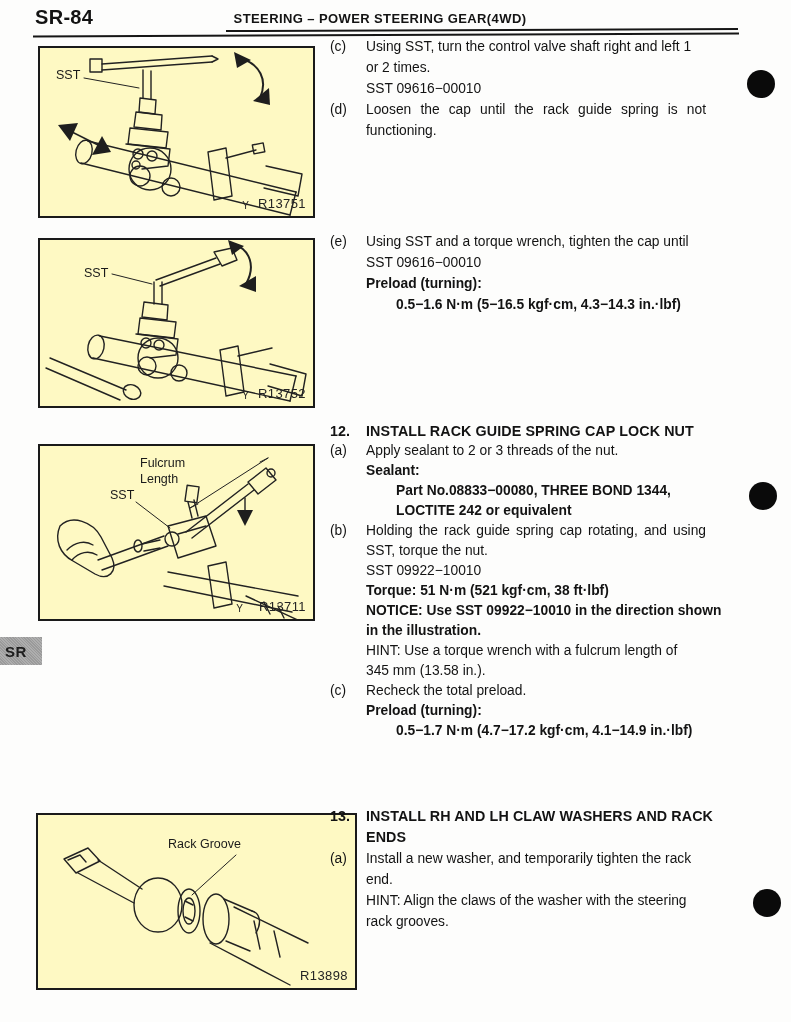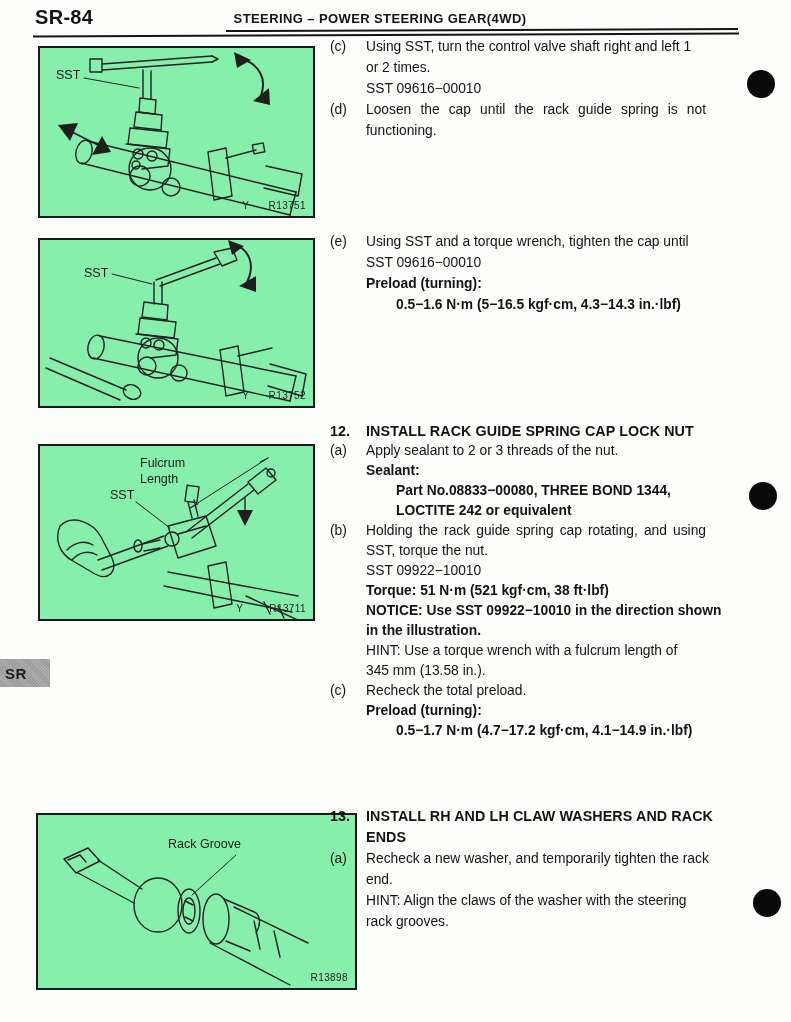--- a/index.html
+++ b/index.html
@@ -8,38 +8,38 @@
     position:relative; width:791px; height:1022px; overflow:hidden;
     background:#fdfdfc; color:#131313;
     font-family:"Liberation Sans", sans-serif;
   }
   
   .page-num { position:absolute; left:35px; top:6px; font-size:20px; font-weight:700; letter-spacing:.3px; }
   .hdr-title { position:absolute; left:0; top:11px; width:760px; text-align:center; font-size:13px; font-weight:700; letter-spacing:.4px; }
   .rule-title { position:absolute; left:226px; top:29px; width:512px; height:2px; background:#161616; transform:rotate(-.25deg); }
   .rule-full  { position:absolute; left:33px;  top:34px; width:706px; height:2px; background:#161616; transform:rotate(-.25deg); }
   
-  .fig { position:absolute; border:2px solid #1a1a1a; background:#86efac; }
+  .fig { position:absolute; border:2px solid #1a1a1a; background:#fef9c3; }
   .fig svg { position:absolute; left:0; top:0; }
   .fig-label { position:absolute; font-size:12.5px; color:#1a1a1a; white-space:nowrap; }
-  .fig-ref { position:absolute; right:7px; bottom:5px; font-size:10px; letter-spacing:.4px; color:#242424; }
+  .fig-ref { position:absolute; right:7px; bottom:5px; font-size:13px; letter-spacing:.4px; color:#242424; }
   .fig-y { position:absolute; bottom:5px; font-size:10px; color:#242424; }
   
   .blk { position:absolute; left:330px; width:412px; font-size:13.8px; line-height:21px; }
   .blk.lh20 { line-height:20px; }
   .ln { position:relative; padding-left:36px; white-space:nowrap; }
   .ln .mk { position:absolute; left:0; top:0; }
   .ln.j { white-space:normal; width:376px; text-align:justify; text-align-last:justify; }
   .ln.i2 { padding-left:66px; }
   .b { font-weight:700; }
   .hd { font-weight:700; font-size:14.3px; letter-spacing:.1px; }
   
   .dot { position:absolute; width:28px; height:28px; border-radius:50%; background:#0a0a0a; }
   .side-tab {
-    position:absolute; left:0; top:659px; width:50px; height:28px;
+    position:absolute; left:0; top:637px; width:42px; height:28px;
     background:#a3a3a3;
     background-image:repeating-linear-gradient(45deg,#9a9a9a 0 1px,#aeaeae 1px 2px);
     color:#1d1d1d; font-weight:700; font-size:15px;
     display:flex; align-items:center; padding-left:5px; letter-spacing:.5px;
   }
   line, path, ellipse, circle, rect, polyline { vector-effect:non-scaling-stroke; }
   .art { stroke:#222; fill:none; stroke-width:1.4; stroke-linecap:round; stroke-linejoin:round; }
   .fill { fill:#1e1e1e; stroke:none; }
 </style>
 </head>
@@ -239,21 +239,21 @@
   <div class="ln"><span>HINT: Use a torque wrench with a fulcrum length of</span></div>
   <div class="ln"><span>345 mm (13.58 in.).</span></div>
   <div class="ln"><span class="mk">(c)</span><span>Recheck the total preload.</span></div>
   <div class="ln b"><span>Preload (turning):</span></div>
   <div class="ln i2 b"><span>0.5−1.7 N·m (4.7−17.2 kgf·cm, 4.1−14.9 in.·lbf)</span></div>
 </div>
 
 <div class="blk" style="top:806px;">
   <div class="ln hd"><span class="mk">13.</span><span>INSTALL RH AND LH CLAW WASHERS AND RACK</span></div>
   <div class="ln hd"><span>ENDS</span></div>
-  <div class="ln"><span class="mk">(a)</span><span>Recheck a new washer, and temporarily tighten the rack</span></div>
+  <div class="ln"><span class="mk">(a)</span><span>Install a new washer, and temporarily tighten the rack</span></div>
   <div class="ln"><span>end.</span></div>
   <div class="ln"><span>HINT: Align the claws of the washer with the steering</span></div>
   <div class="ln"><span>rack grooves.</span></div>
 </div>
 
 <div class="side-tab">
     <span>SR</span>
   </div>
 <div class="dot" style="left:747px; top:70px;"></div>
 <div class="dot" style="left:749px; top:482px;"></div>

